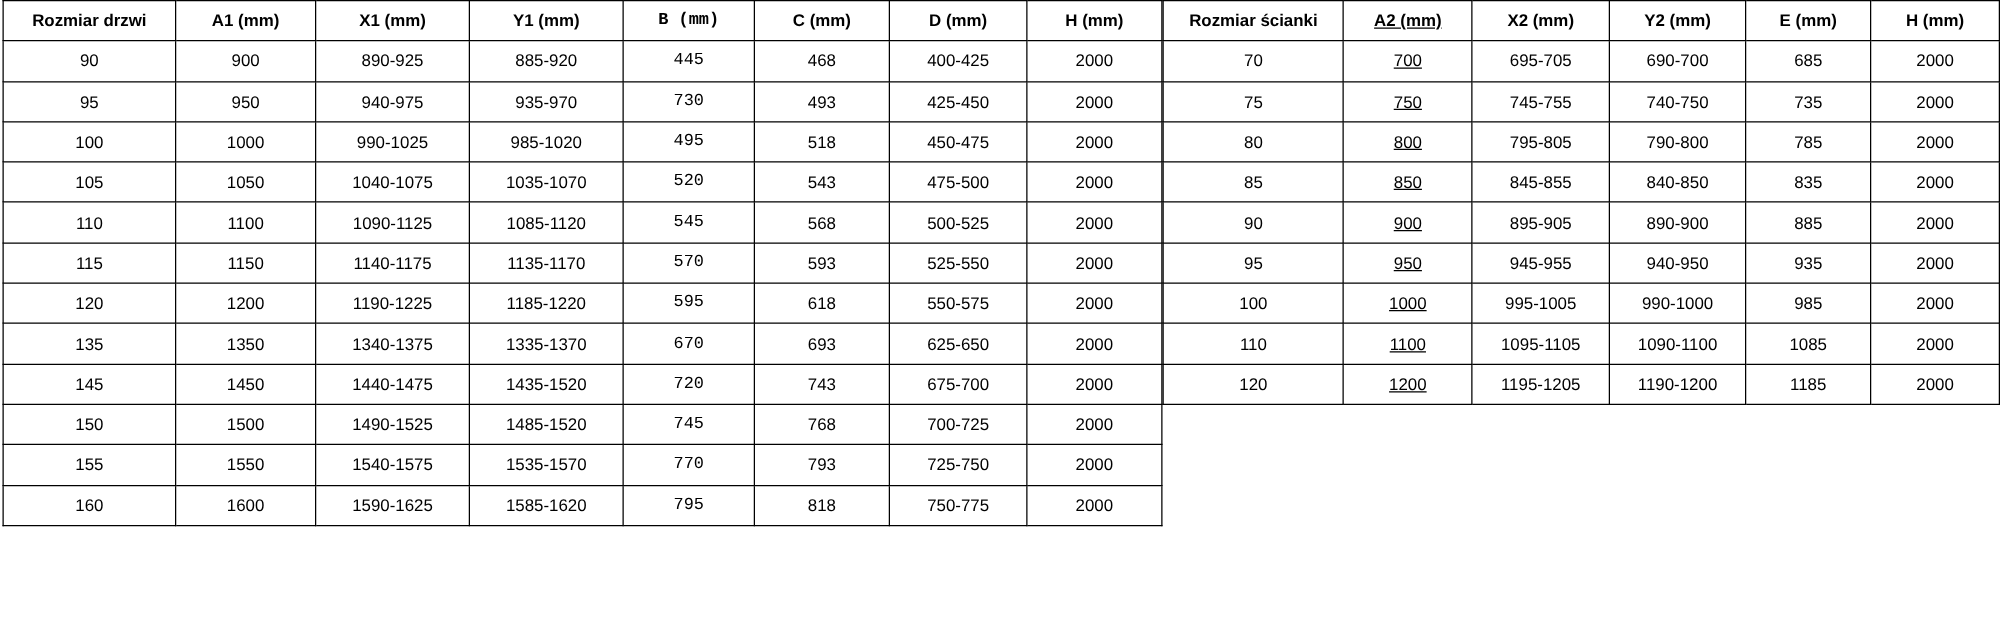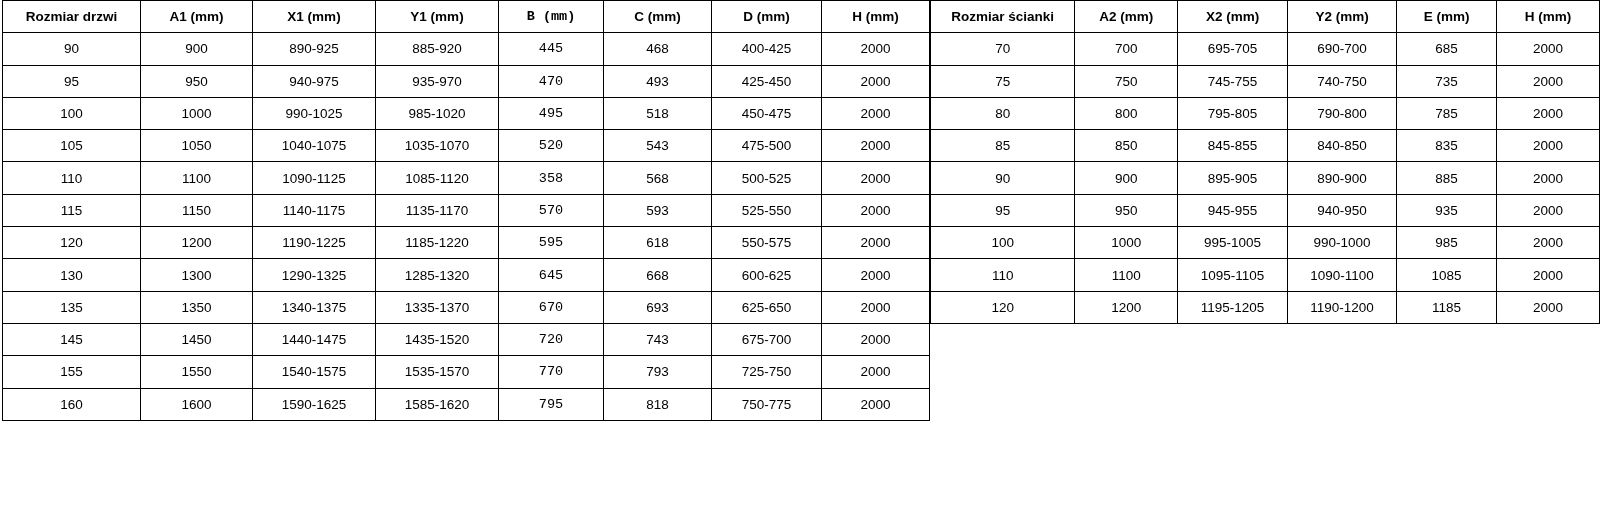--- a/index.html
+++ b/index.html
@@ -49,21 +49,21 @@
   #doors-table th:nth-child(1), #doors-table td:nth-child(1) { width: 129px; }
   #doors-table th:nth-child(2), #doors-table td:nth-child(2) { width: 103px; }
   #doors-table th:nth-child(3), #doors-table td:nth-child(3) { width: 114px; }
   #doors-table th:nth-child(4), #doors-table td:nth-child(4) { width: 114px; }
   #doors-table th:nth-child(5), #doors-table td:nth-child(5) { width: 96px; font-family: Liberation Mono, monospace; }
   #doors-table th:nth-child(6), #doors-table td:nth-child(6) { width: 99px; }
   #doors-table th:nth-child(7), #doors-table td:nth-child(7) { width: 101px; }
   #doors-table th:nth-child(8), #doors-table td:nth-child(8) { width: 99px; }
   
   #walls-table th:nth-child(1), #walls-table td:nth-child(1) { width: 139px; }
-  #walls-table th:nth-child(2), #walls-table td:nth-child(2) { width: 98px; }
+  #walls-table th:nth-child(2), #walls-table td:nth-child(2) { width: 98px; text-decoration: underline; }
   #walls-table th:nth-child(3), #walls-table td:nth-child(3) { width: 105px; }
   #walls-table th:nth-child(4), #walls-table td:nth-child(4) { width: 104px; }
   #walls-table th:nth-child(5), #walls-table td:nth-child(5) { width: 96px; }
   #walls-table th:nth-child(6), #walls-table td:nth-child(6) { width: 99px; }
 </style>
 </head>
 <body>
 
 <div class="page">
 
@@ -90,21 +90,21 @@
             <td>445</td>
             <td>468</td>
             <td>400-425</td>
             <td>2000</td>
           </tr>
           <tr>
             <td>95</td>
             <td>950</td>
             <td>940-975</td>
             <td>935-970</td>
-            <td>470</td>
+            <td>730</td>
             <td>493</td>
             <td>425-450</td>
             <td>2000</td>
           </tr>
           <tr>
             <td>100</td>
             <td>1000</td>
             <td>990-1025</td>
             <td>985-1020</td>
             <td>495</td>
@@ -120,21 +120,21 @@
             <td>520</td>
             <td>543</td>
             <td>475-500</td>
             <td>2000</td>
           </tr>
           <tr>
             <td>110</td>
             <td>1100</td>
             <td>1090-1125</td>
             <td>1085-1120</td>
-            <td>358</td>
+            <td>545</td>
             <td>568</td>
             <td>500-525</td>
             <td>2000</td>
           </tr>
           <tr>
             <td>115</td>
             <td>1150</td>
             <td>1140-1175</td>
             <td>1135-1170</td>
             <td>570</td>
@@ -146,47 +146,47 @@
             <td>120</td>
             <td>1200</td>
             <td>1190-1225</td>
             <td>1185-1220</td>
             <td>595</td>
             <td>618</td>
             <td>550-575</td>
             <td>2000</td>
           </tr>
           <tr>
-            <td>130</td>
-            <td>1300</td>
-            <td>1290-1325</td>
-            <td>1285-1320</td>
-            <td>645</td>
-            <td>668</td>
-            <td>600-625</td>
-            <td>2000</td>
-          </tr>
-          <tr>
             <td>135</td>
             <td>1350</td>
             <td>1340-1375</td>
             <td>1335-1370</td>
             <td>670</td>
             <td>693</td>
             <td>625-650</td>
             <td>2000</td>
           </tr>
           <tr>
             <td>145</td>
             <td>1450</td>
             <td>1440-1475</td>
             <td>1435-1520</td>
             <td>720</td>
             <td>743</td>
             <td>675-700</td>
+            <td>2000</td>
+          </tr>
+          <tr>
+            <td>150</td>
+            <td>1500</td>
+            <td>1490-1525</td>
+            <td>1485-1520</td>
+            <td>745</td>
+            <td>768</td>
+            <td>700-725</td>
             <td>2000</td>
           </tr>
           <tr>
             <td>155</td>
             <td>1550</td>
             <td>1540-1575</td>
             <td>1535-1570</td>
             <td>770</td>
             <td>793</td>
             <td>725-750</td>

